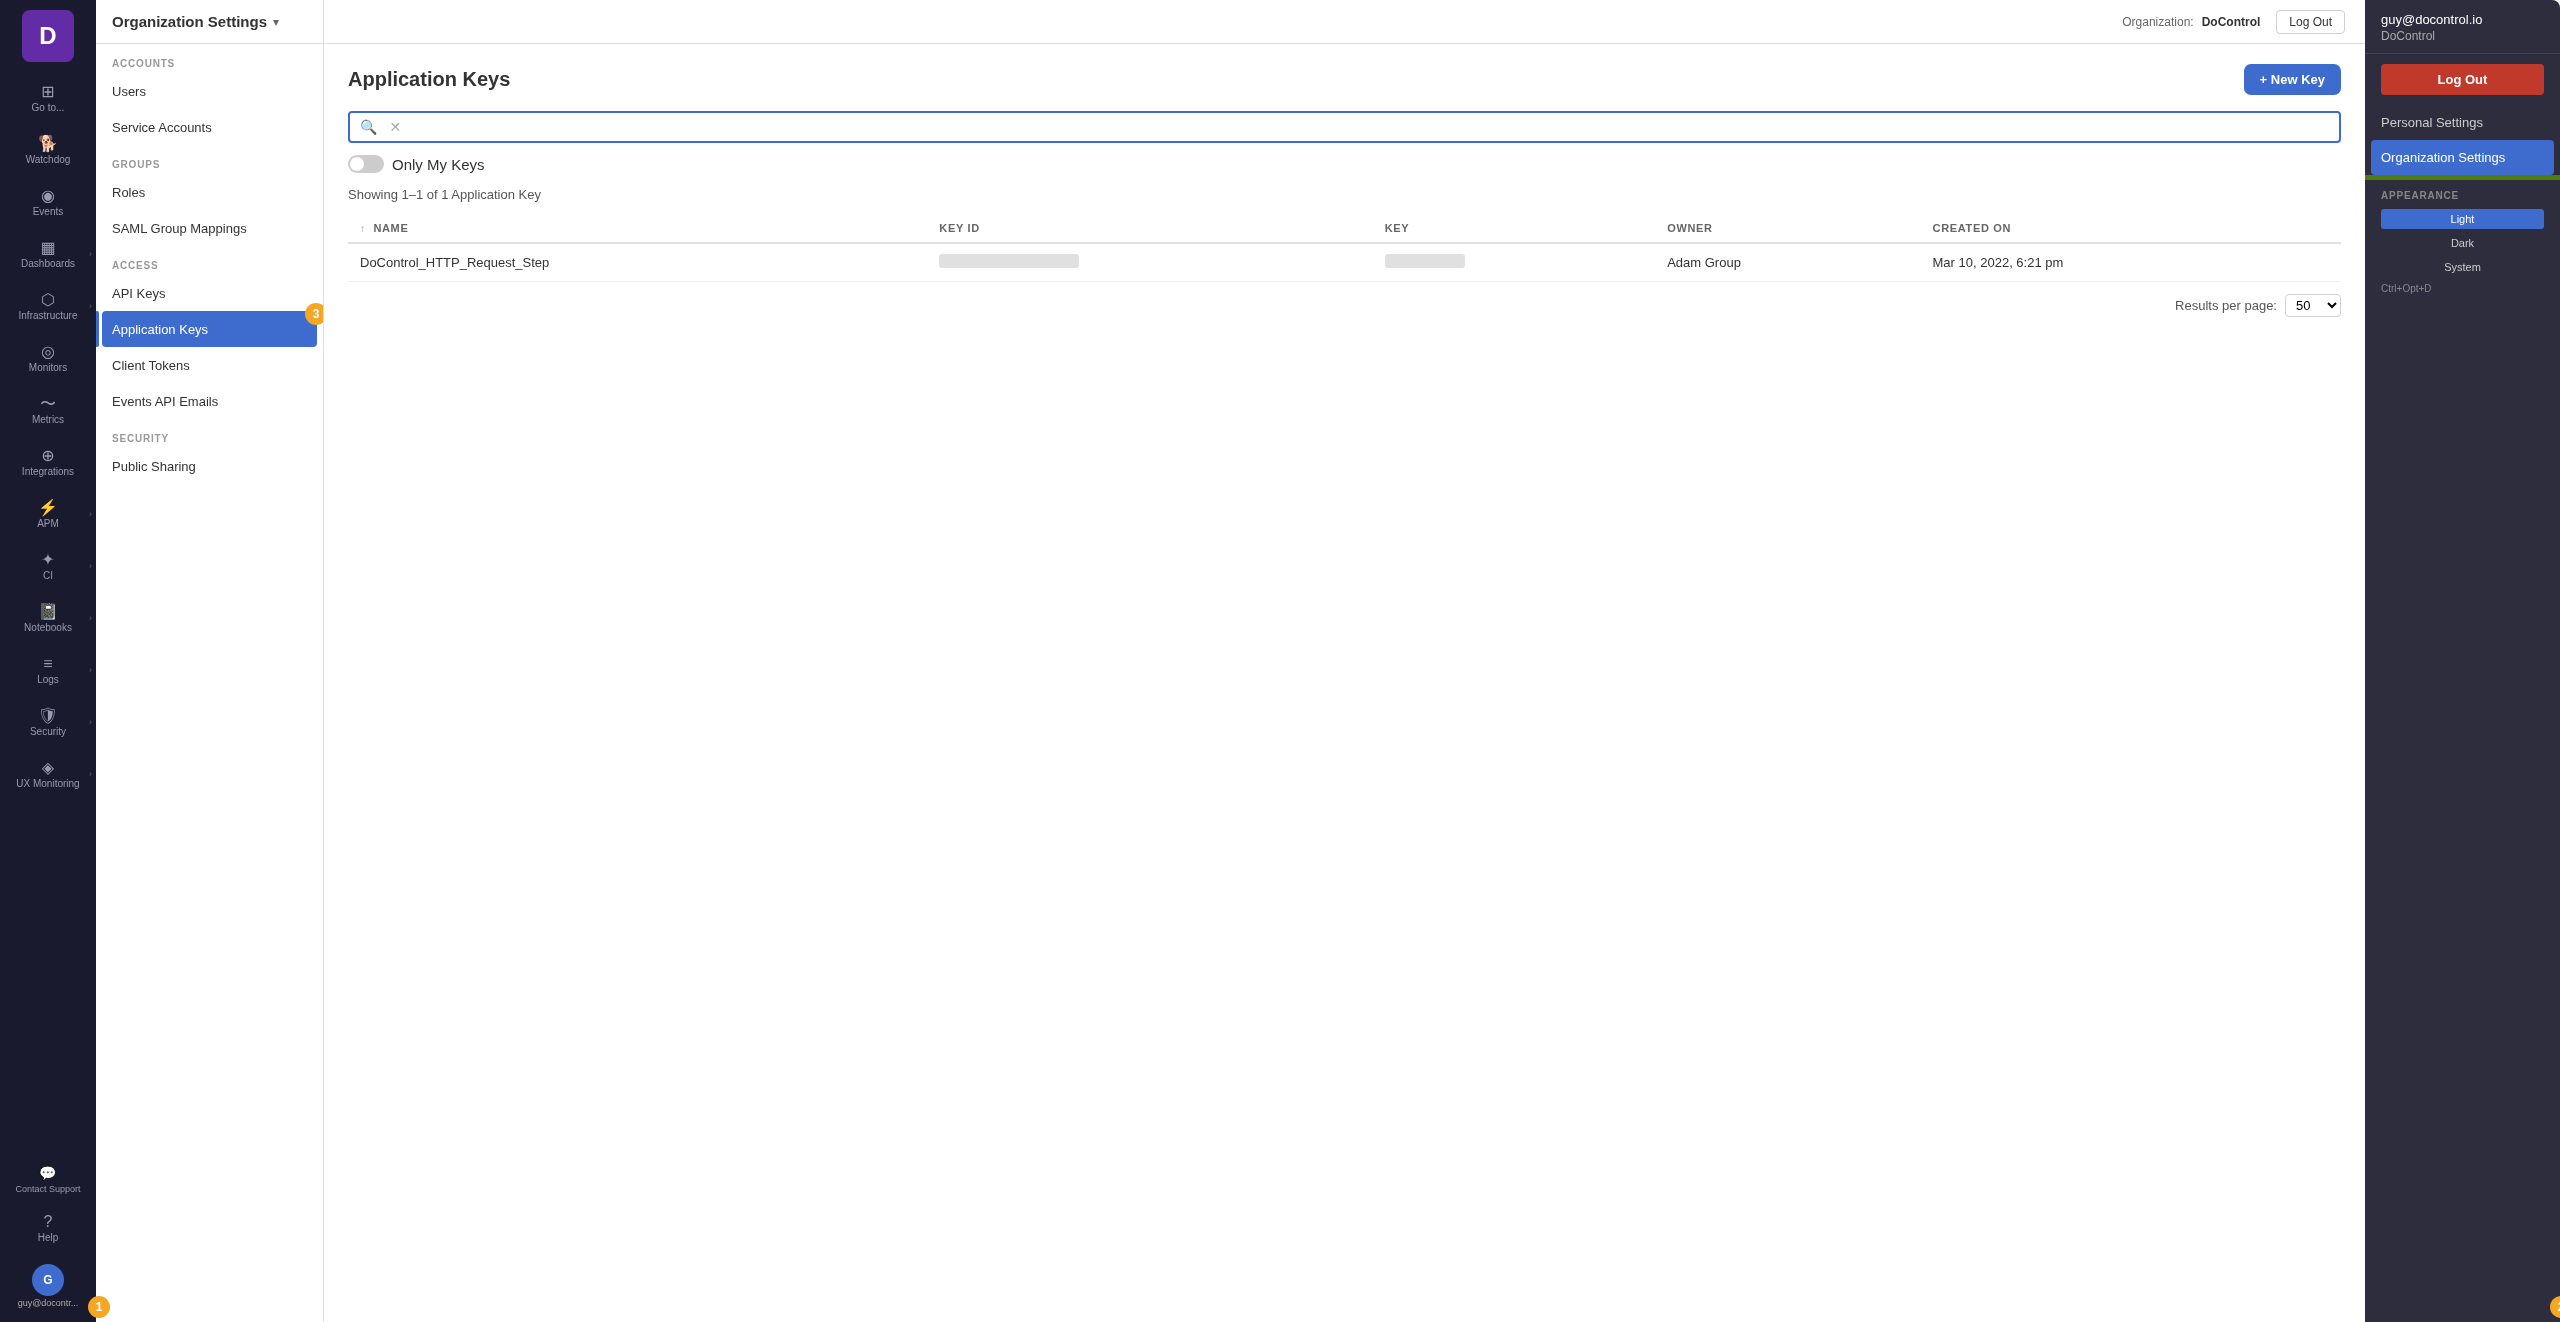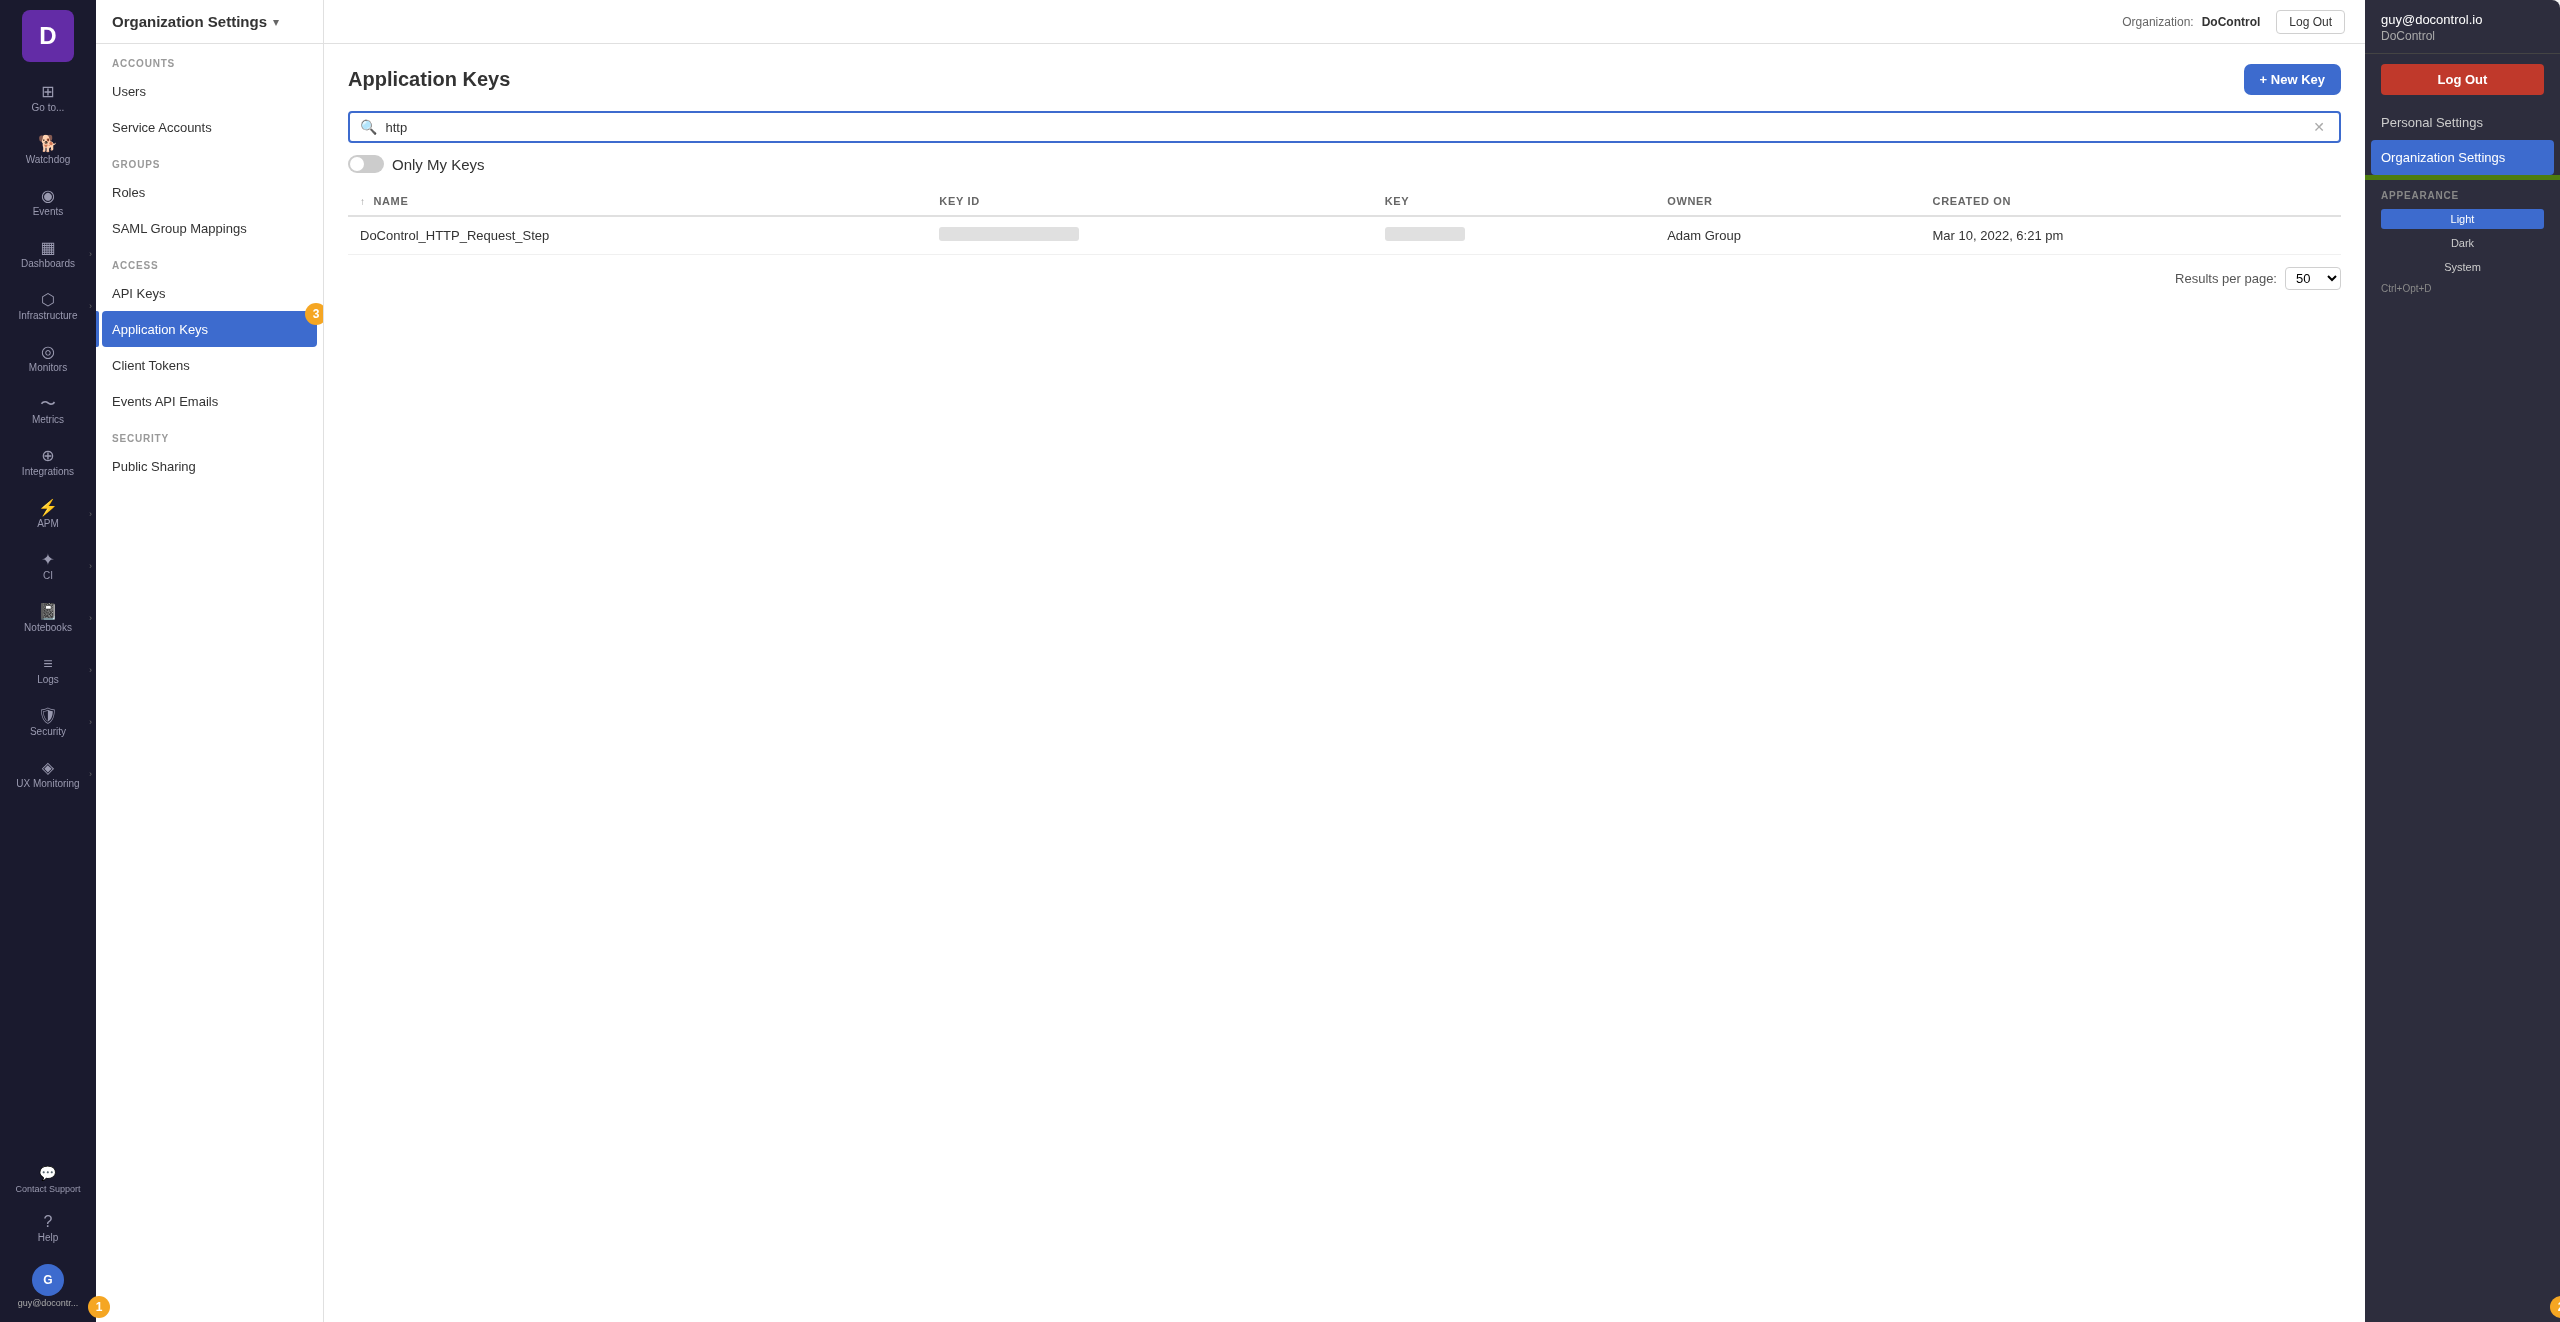--- a/index.html
+++ b/index.html
@@ -551,29 +551,29 @@
 
   <div class="content-area">
 
     <div class="content-header">
       <h2 class="content-title">Application Keys</h2>
       <button class="new-key-btn">+ New Key</button>
     </div>
 
     <div class="search-bar-container">
       <span class="search-icon">🔍</span>
-      <input class="search-input" type="text" value="http" style="">
       <span class="search-clear">✕</span>
     </div>
 
     <div class="only-my-keys">
       <div class="toggle-switch"></div>
       <span class="toggle-label">Only My Keys</span>
     </div>
 
+    <div class="showing-label">Showing 1–1 of 1 Application Key</div>
 
     <table class="keys-table">
       <thead>
         <tr>
           <th>
             <span class="sort-icon">↑</span>
             <span>NAME</span>
           </th>
           <th>
             <span>KEY ID</span>

